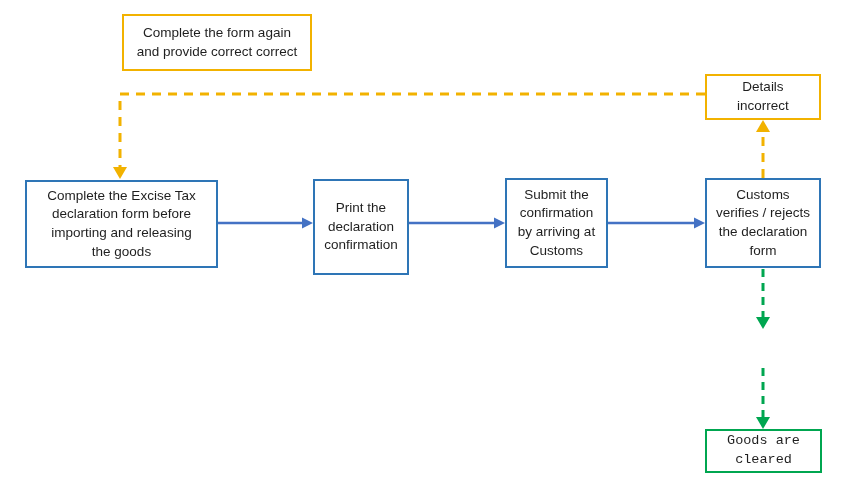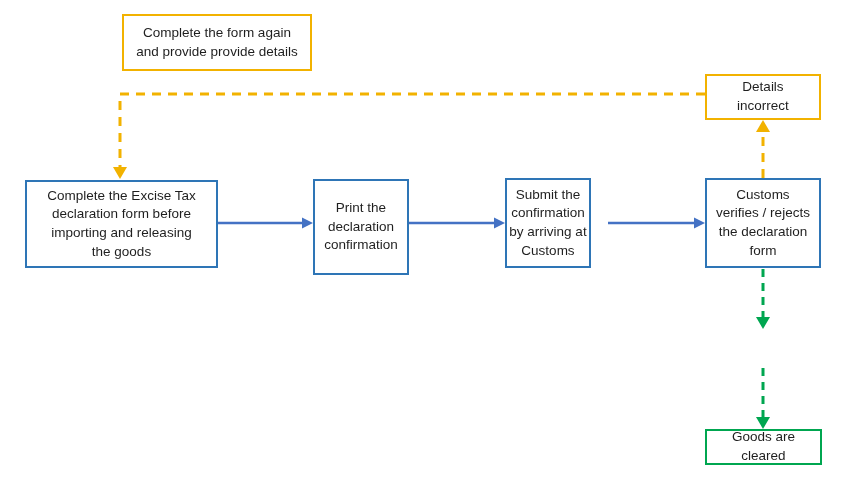--- a/index.html
+++ b/index.html
@@ -39,24 +39,24 @@
   .shaft-yellow { stroke: var(--yellow); stroke-width: 3; fill: none; stroke-dasharray: 9 7; }
   .head-yellow  { fill: var(--yellow); }
   .shaft-green  { stroke: var(--green); stroke-width: 3; fill: none; stroke-dasharray: 8 6; }
   .head-green   { fill: var(--green); }
 
   
   #node-annotation       { left: 122px; top: 14px;  width: 190px; height: 57px; }
   #node-details-incorrect{ left: 705px; top: 74px;  width: 116px; height: 46px; padding: 0 14px; }
   #node-excise           { left: 25px;  top: 180px; width: 193px; height: 88px; }
   #node-print            { left: 313px; top: 179px; width: 96px;  height: 96px; }
-  #node-submit           { left: 505px; top: 178px; width: 86px; height: 90px; }
+  #node-submit           { left: 505px; top: 178px; width: 103px; height: 90px; }
   #node-customs          { left: 705px; top: 178px; width: 116px; height: 90px; }
   #node-details-correct  { left: 705px; top: 329px; width: 114px; height: 39px; }
-  #node-goods-cleared    { left: 705px; top: 429px; width: 117px; height: 36px; }
+  #node-goods-cleared    { left: 705px; top: 429px; width: 117px; height: 44px; font-family: Liberation Mono, monospace; }
 </style>
 </head>
 <body>
 
 <div id="canvas">
 
   <svg id="arrows" viewBox="0 0 853 499" xmlns="http://www.w3.org/2000/svg">
 
     <g>
       <line class="shaft-blue" x1="218" y1="223" x2="303" y2="223"></line>
@@ -86,21 +86,21 @@
       <polygon class="head-green" points="756,317 770,317 763,329"></polygon>
     </g>
 
     <g>
       <line class="shaft-green" x1="763" y1="368" x2="763" y2="417"></line>
       <polygon class="head-green" points="756,417 770,417 763,429"></polygon>
     </g>
   </svg>
 
   <div class="node yellow" id="node-annotation">Complete the form again
-and provide provide details</div>
+and provide correct correct</div>
 
   <div class="node yellow" id="node-details-incorrect">Details
 incorrect</div>
 
   <div class="node blue" id="node-excise">Complete the Excise Tax
 declaration form before
 importing and releasing
 the goods</div>
 
   <div class="node blue" id="node-print">Print the

